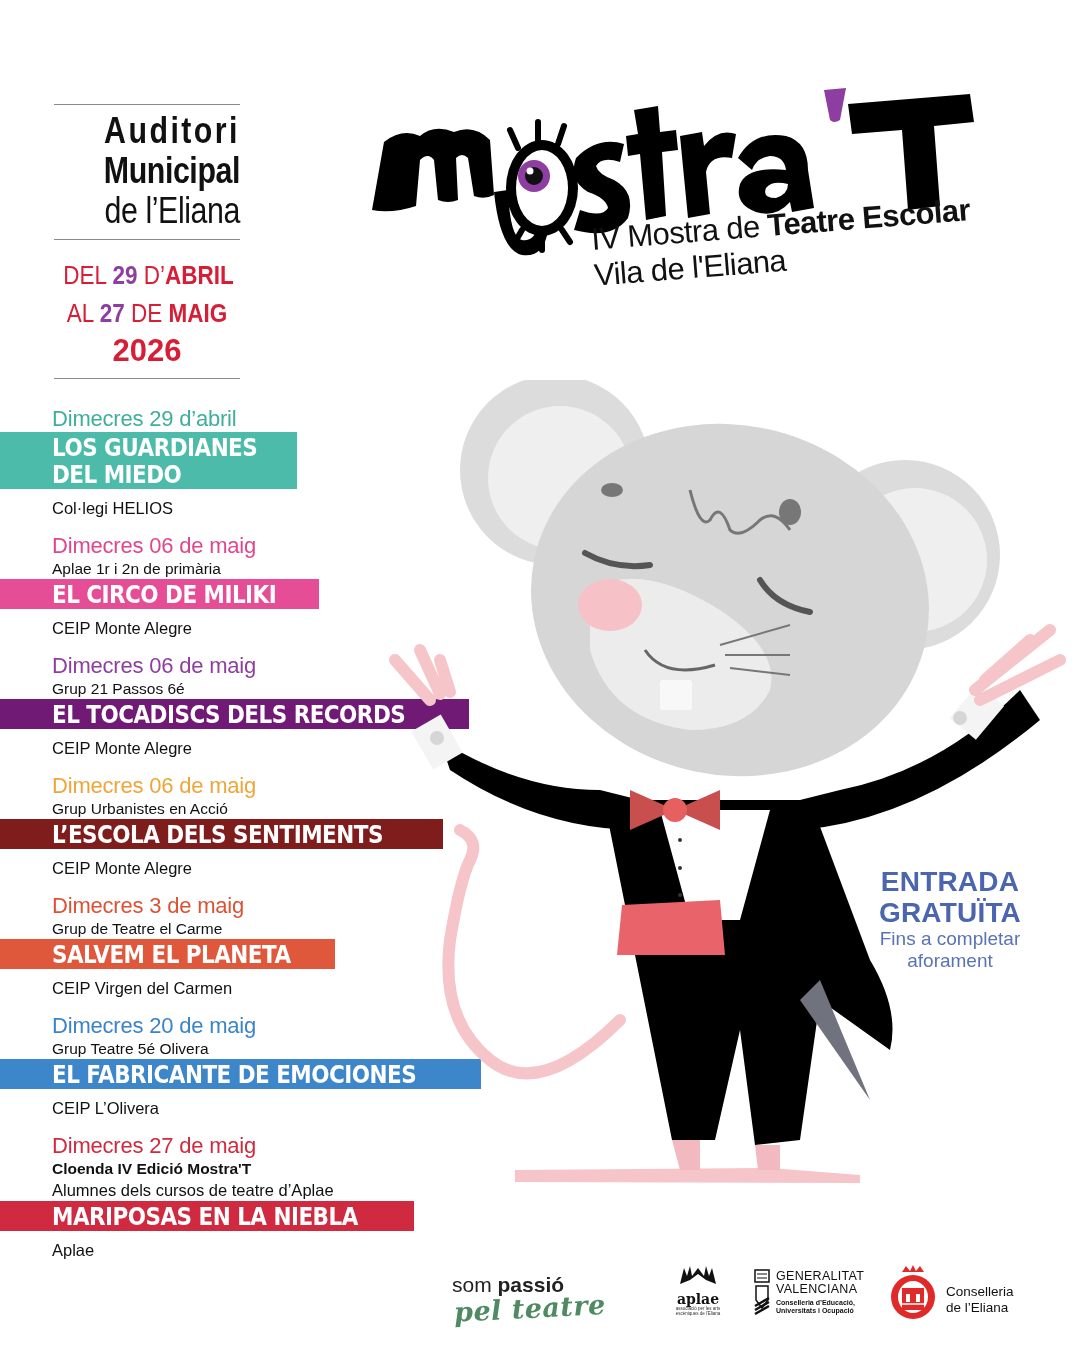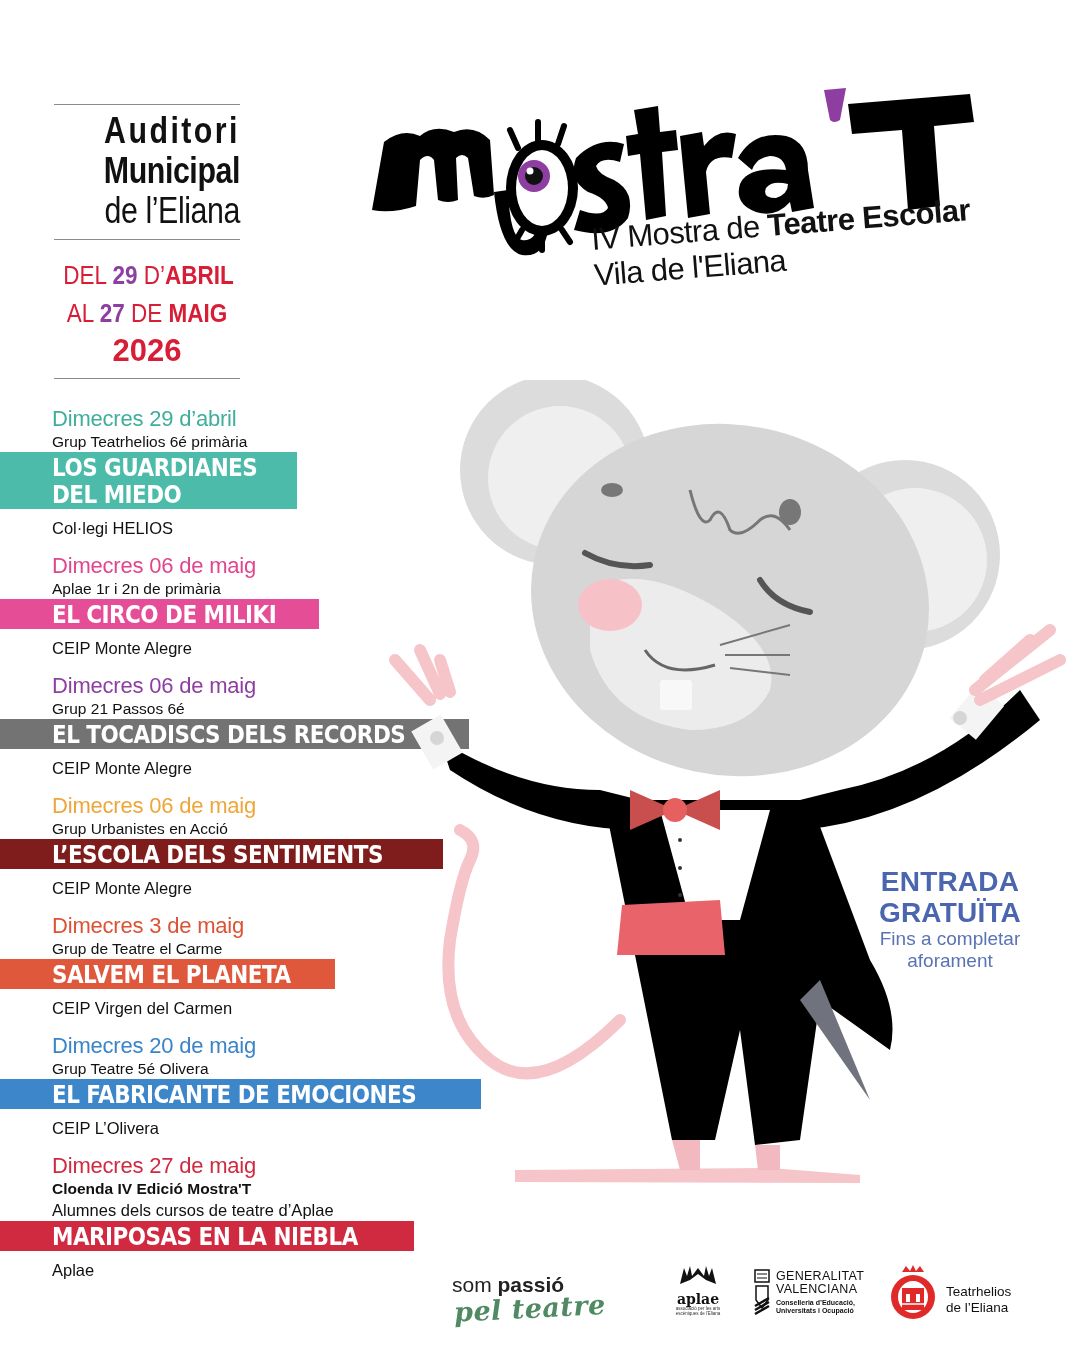--- a/index.html
+++ b/index.html
@@ -77,41 +77,40 @@
     </div>
     <div class="year">2026</div>
   </div>
   <div class="rule"></div>
 </div>
 
 <div class="schedule">
 
   <div class="event">
     <div class="event-date" style="color:#3fae9c">Dimecres 29 d’abril</div>
-    <div class="event-group">Grup Teatrhelios 6é primària</div>
     <div class="event-title" style="background:#4cbba9">
       <span>LOS GUARDIANES</span><br>
       <span>DEL MIEDO</span>
     </div>
     <div class="event-school">Col·legi HELIOS</div>
   </div>
 
   <div class="event">
     <div class="event-date" style="color:#e0468e">Dimecres 06 de maig</div>
     <div class="event-group">Aplae 1r i 2n de primària</div>
     <div class="event-title" style="background:#e54e97">
       <span>EL CIRCO DE MILIKI</span>
     </div>
     <div class="event-school">CEIP Monte Alegre</div>
   </div>
 
   <div class="event">
     <div class="event-date" style="color:#8e3ea0">Dimecres 06 de maig</div>
     <div class="event-group">Grup 21 Passos 6é</div>
-    <div class="event-title" style="background:#737373">
+    <div class="event-title" style="background:#701a75">
       <span>EL TOCADISCS DELS RECORDS</span>
     </div>
     <div class="event-school">CEIP Monte Alegre</div>
   </div>
 
   <div class="event">
     <div class="event-date" style="color:#eea63a">Dimecres 06 de maig</div>
     <div class="event-group">Grup Urbanistes en Acció</div>
     <div class="event-title" style="background:#7f1d1d">
       <span>L’ESCOLA DELS SENTIMENTS</span>
@@ -288,17 +287,17 @@
     <svg width="50" height="58" viewBox="0 0 50 58" style="position:absolute;left:2px;top:0;">
       <path d="M14 8 L18 2 L22 7 L25 1 L28 7 L32 2 L36 8 Z" fill="#e02a2a"></path>
       <ellipse cx="25" cy="33" rx="22" ry="22" fill="#e02a2a"></ellipse>
       <ellipse cx="25" cy="33" rx="15" ry="16" fill="#fff"></ellipse>
       <rect x="14" y="24" width="22" height="22" fill="#e02a2a"></rect>
       <rect x="18" y="30" width="4" height="8" fill="#fff"></rect>
       <rect x="28" y="30" width="4" height="8" fill="#fff"></rect>
       <path d="M14 40 L36 40" stroke="#fff" stroke-width="1.5"></path>
     </svg>
     <div class="ajunt-name">
-      <div>Teatrhelios</div>
+      <div>Conselleria</div>
       <div>de l’Eliana</div>
     </div>
   </div>
 </div>
 
 </body></html>

